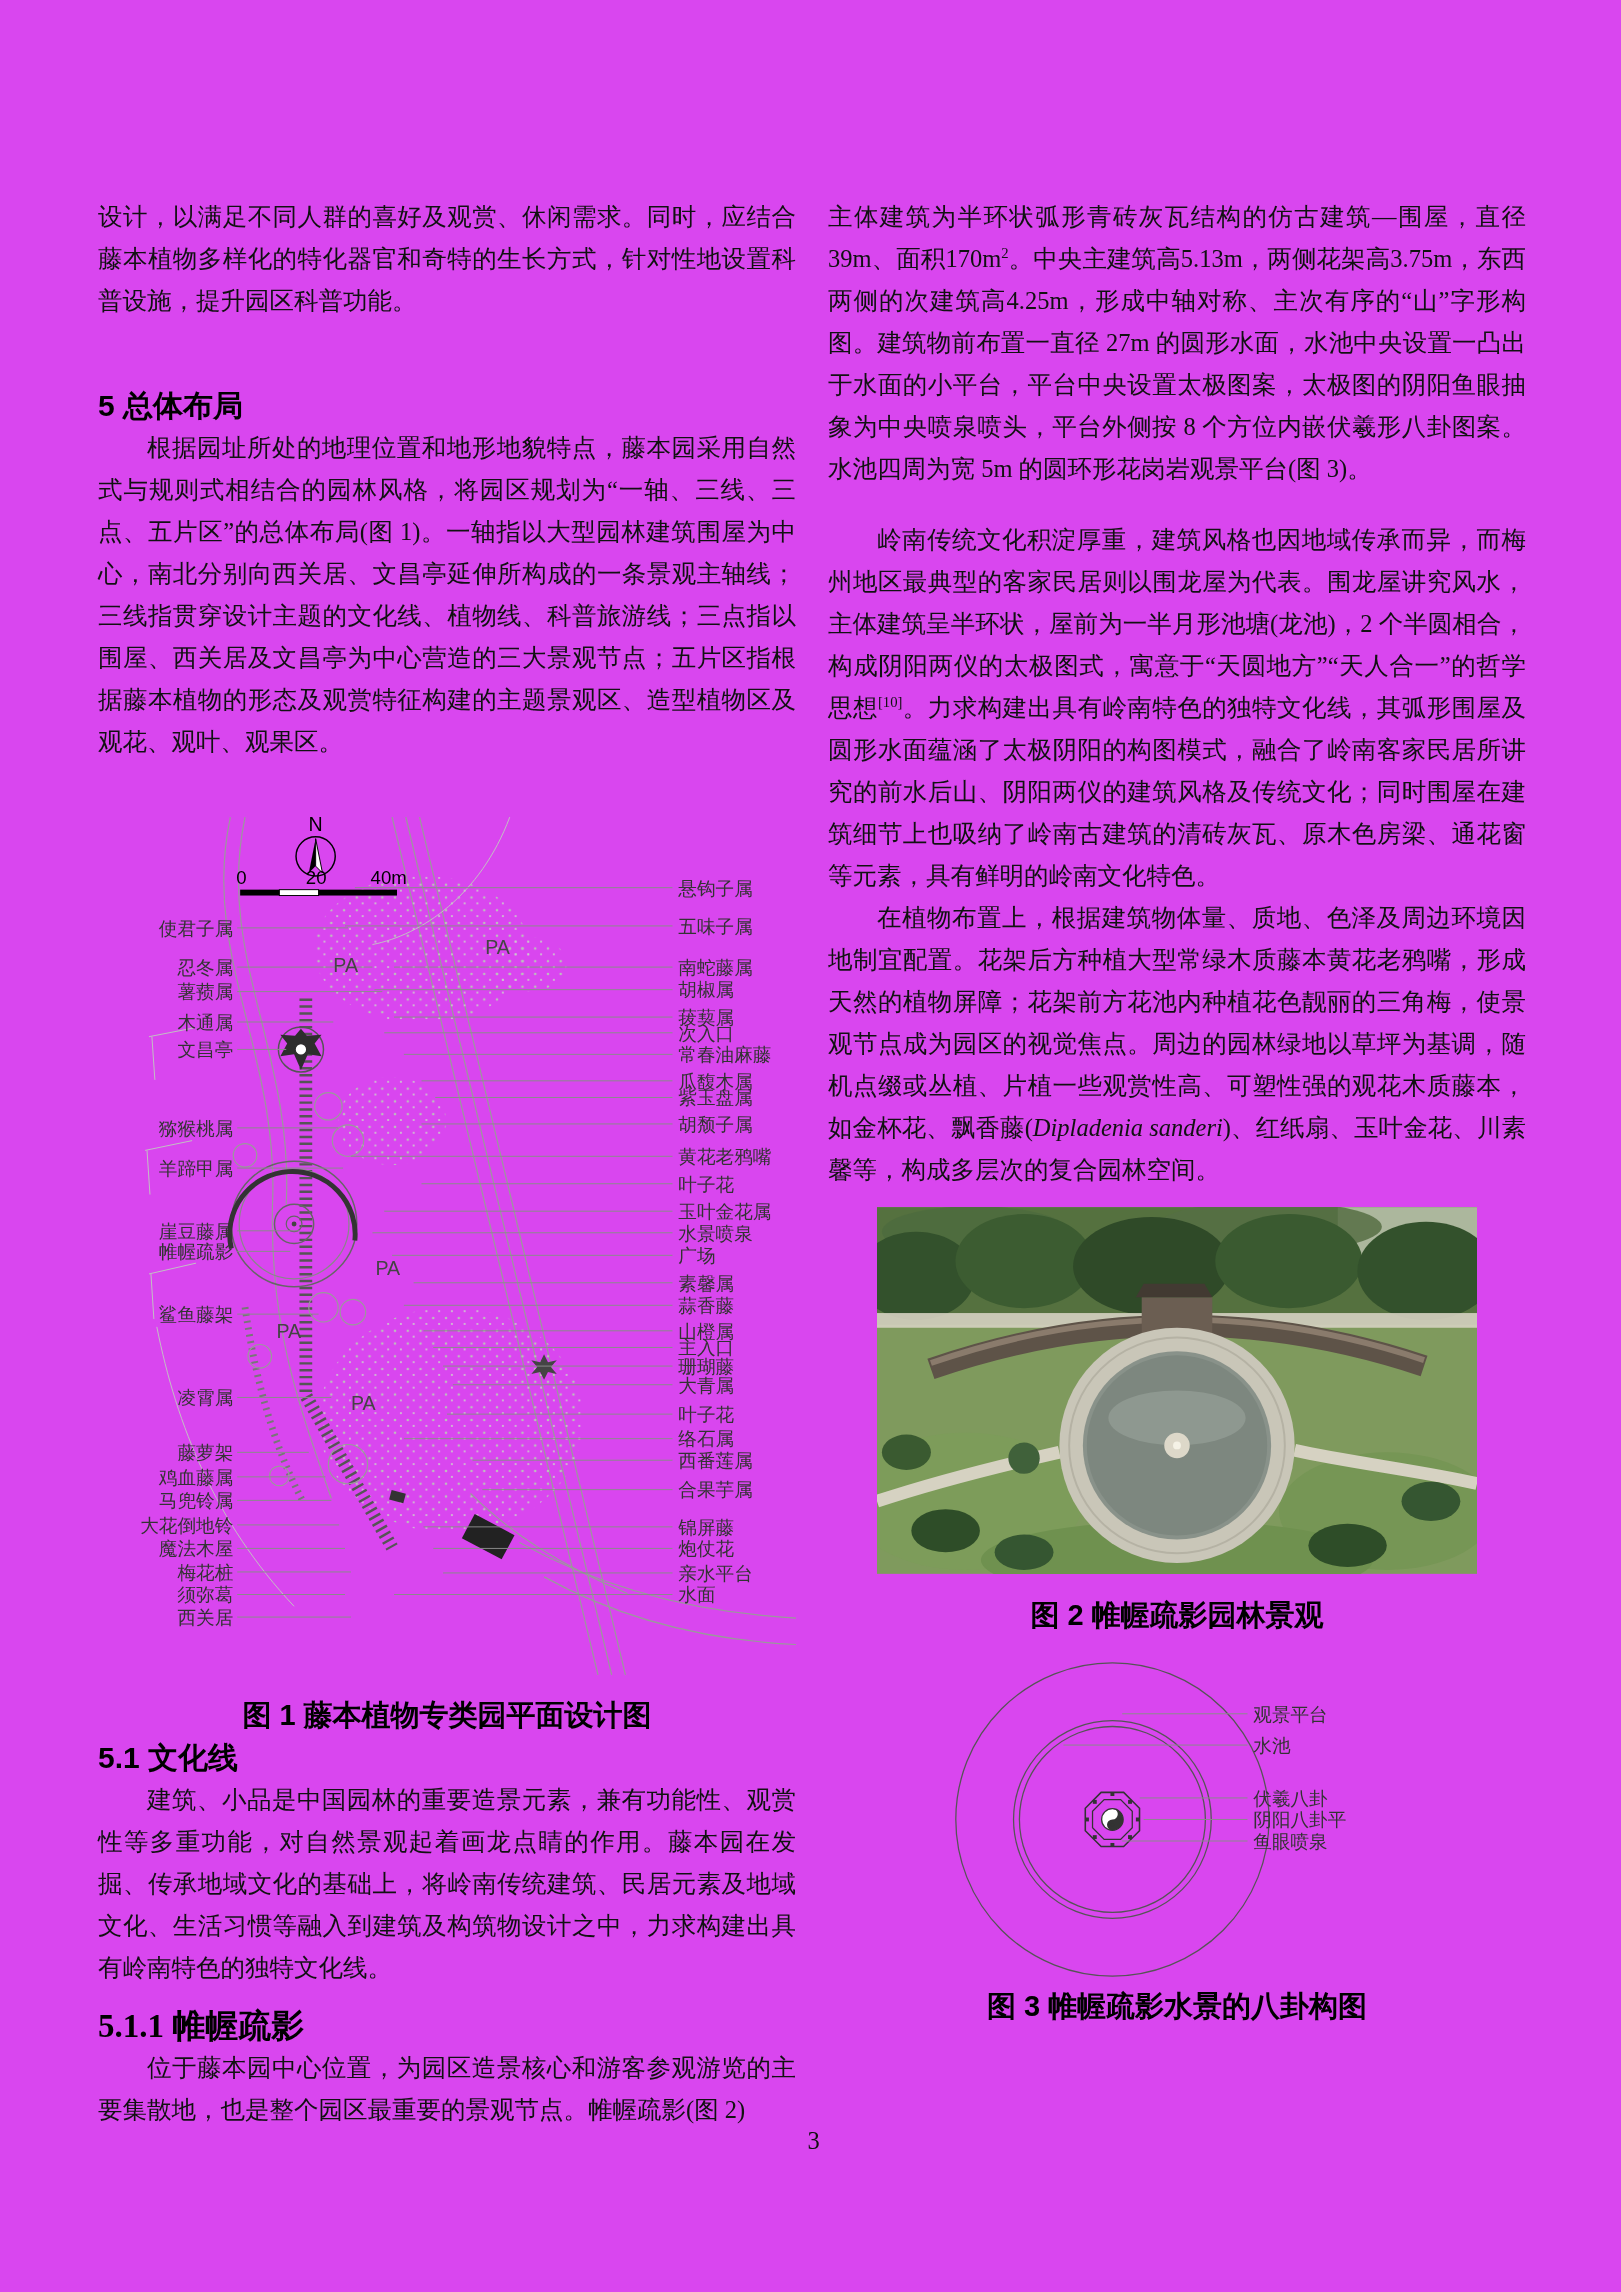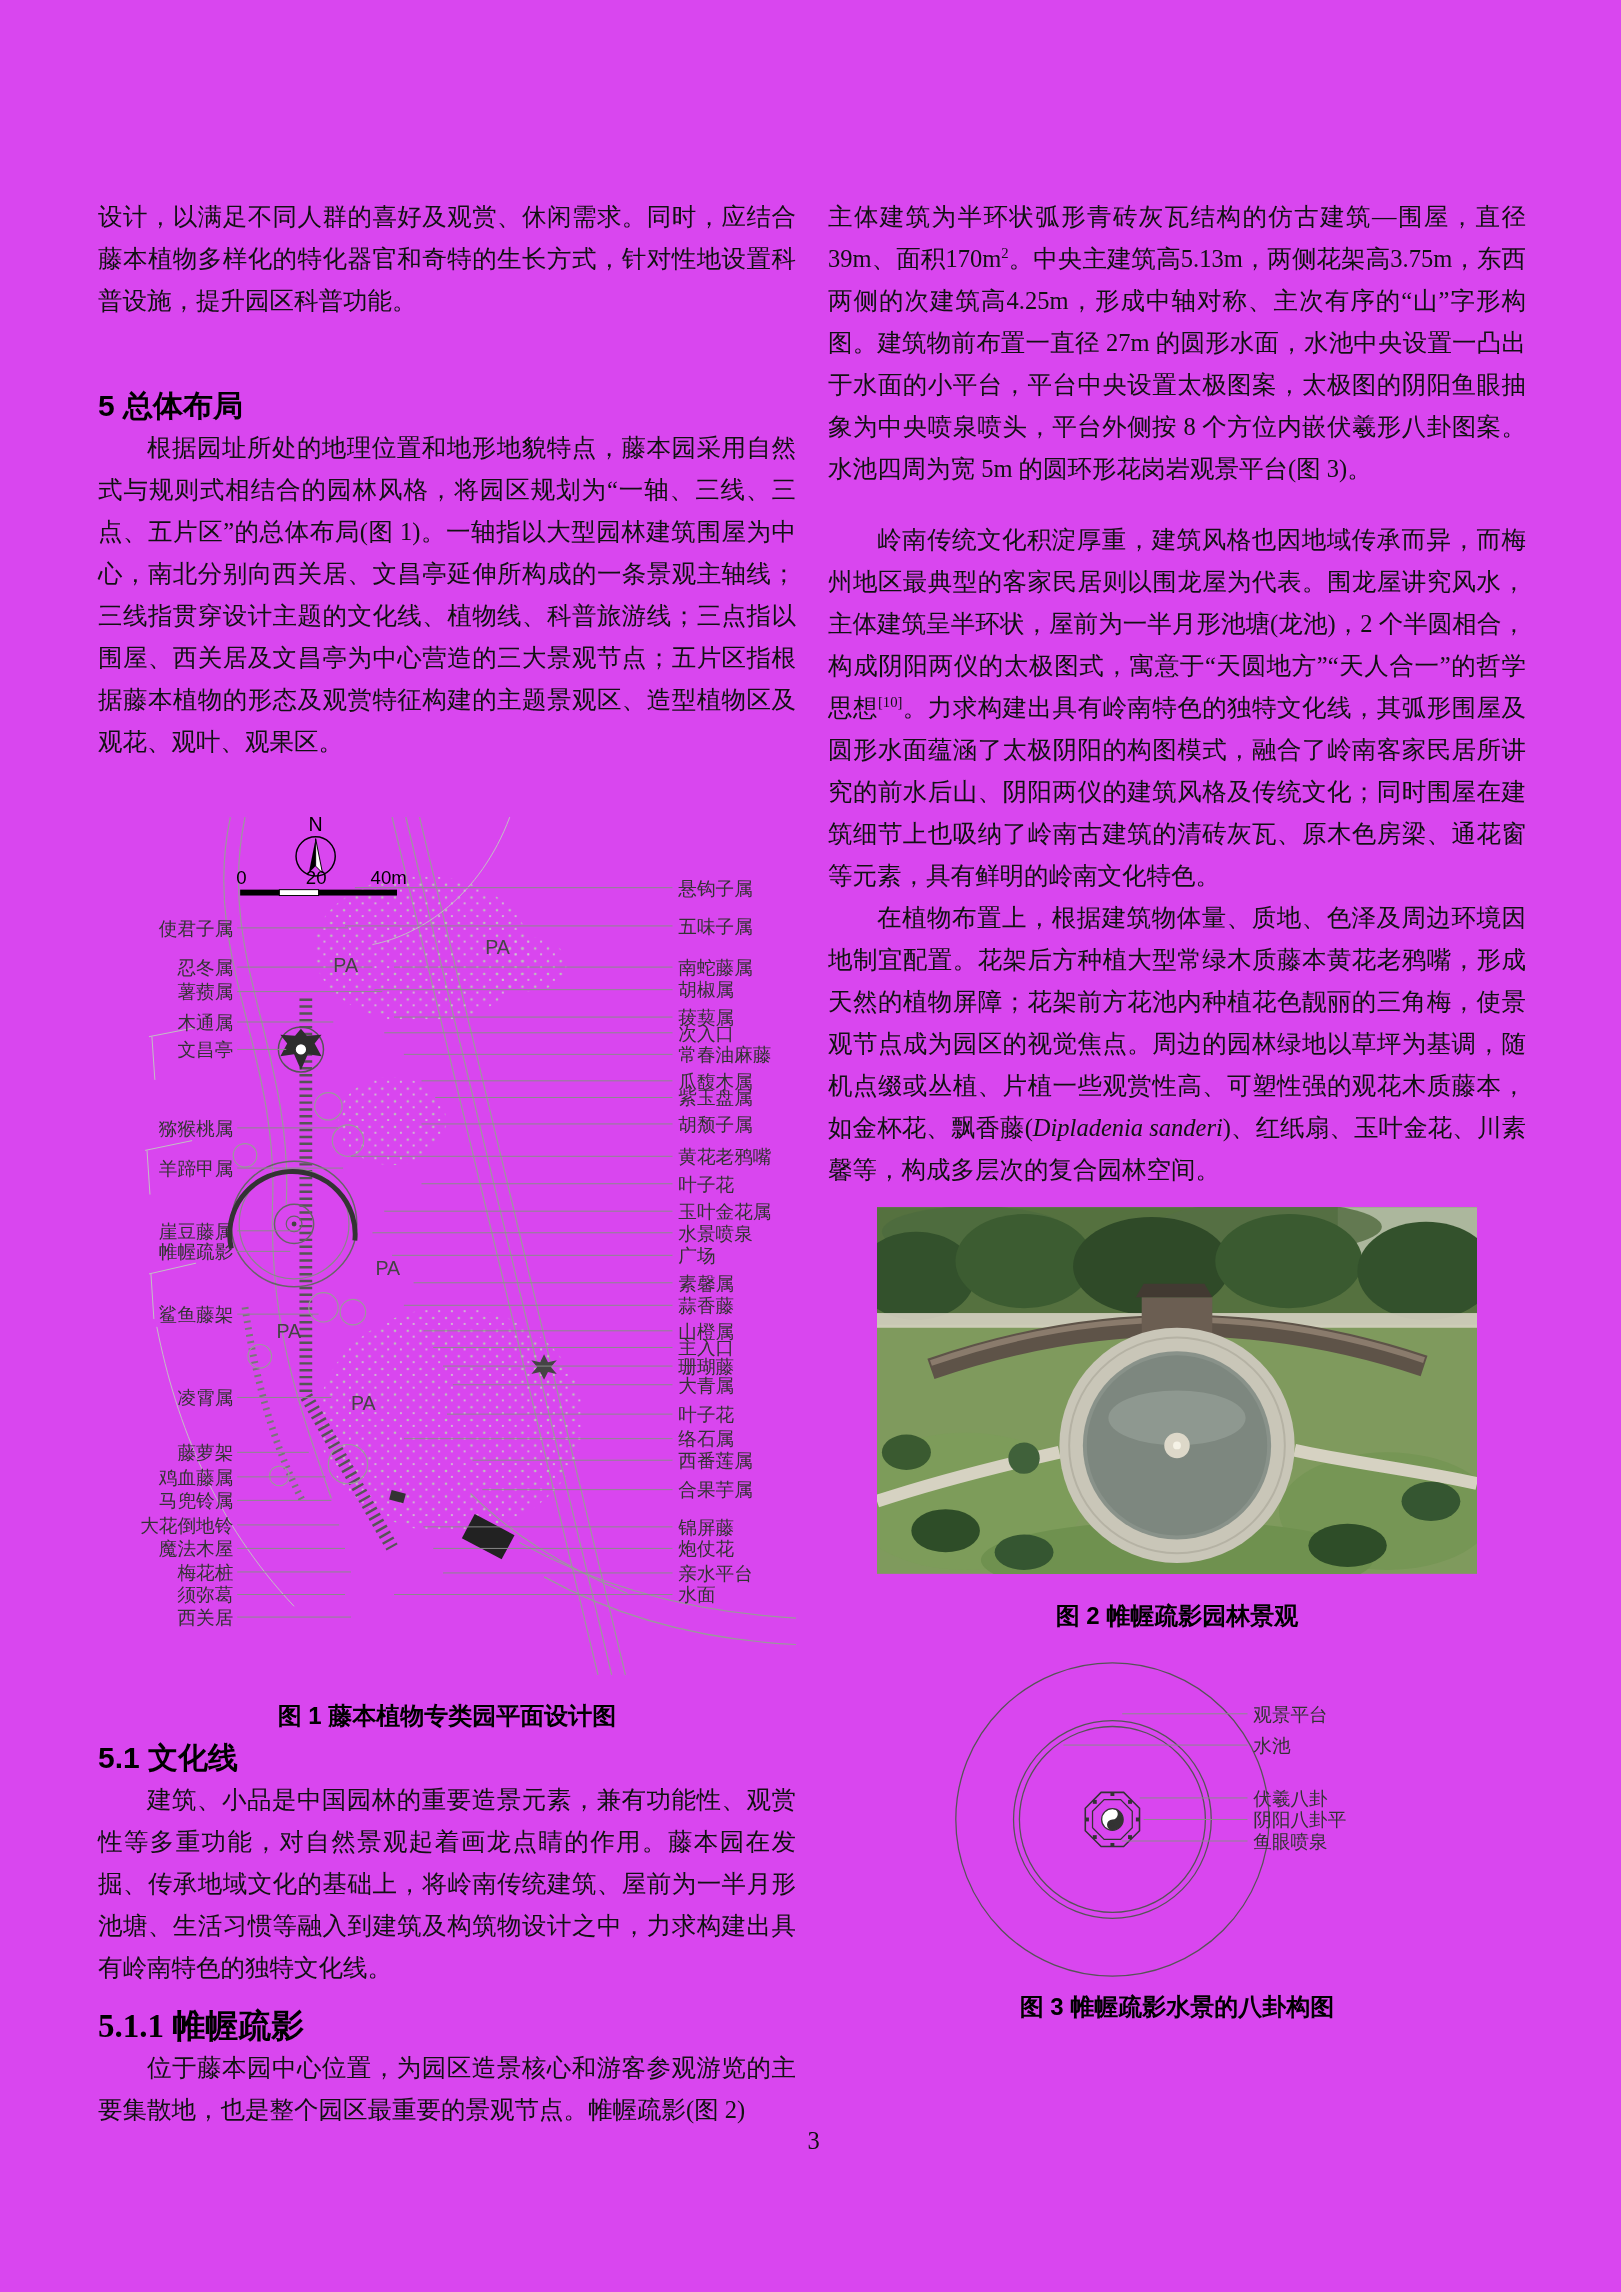--- a/index.html
+++ b/index.html
@@ -7,21 +7,21 @@
         font-family:"Liberation Serif","DejaVu Serif",serif;color:#111;overflow:hidden;}
   .col{position:absolute;width:698px;font-size:24.5px;line-height:42px;text-align:justify;}
   #left-col{left:98px;top:196px;}
   #right-col{left:828px;top:196px;}
   p{margin:0;}
   .indent{text-indent:2em;}
   .sec-h{font-family:"Liberation Sans","DejaVu Sans",sans-serif;font-weight:bold;
          font-size:30px;line-height:42px;margin:0;text-align:left;color:#000;}
   .sub-h{font-size:33px;line-height:42px;margin:0;text-align:left;color:#000;}
   .caption{font-family:"Liberation Sans","DejaVu Sans",sans-serif;font-weight:bold;
-           font-size:24px;line-height:29px;text-align:center;color:#000;}
+           font-size:29px;line-height:29px;text-align:center;color:#000;}
   sup{font-size:60%;line-height:0;}
   i{font-style:italic;}
   svg{display:block;}
   .plan-label{font-family:"Liberation Sans","DejaVu Sans",sans-serif;font-size:19px;fill:#333;}
   .leader{stroke:#8a8a8a;stroke-width:1;}
   .pa-label{font-family:"Liberation Sans","DejaVu Sans",sans-serif;font-size:20px;fill:#444;}
   .thin{stroke:#9a9a9a;stroke-width:1.2;fill:none;}
   .xthin{stroke:#c2c2c2;stroke-width:1;fill:none;}
   .page-num{position:absolute;left:789px;top:2127px;width:49px;text-align:center;
             font-size:24.5px;color:#111;}
@@ -226,21 +226,21 @@
           <text x="283" y="467" class="pa-label">PA</text>
           <text x="182" y="531" class="pa-label">PA</text>
           <text x="258" y="605" class="pa-label">PA</text>
         </g>
     </svg>
 
     <div class="caption" style="margin-top:25.5px;">图 1  藤本植物专类园平面设计图</div>
 
     <h2 class="sec-h" style="margin-top:7.8px;">5.1  文化线</h2>
 
-    <p class="indent">建筑、小品是中国园林的重要造景元素，兼有功能性、观赏性等多重功能，对自然景观起着画龙点睛的作用。藤本园在发掘、传承地域文化的基础上，将岭南传统建筑、屋前为一半月形池塘、生活习惯等融入到建筑及构筑物设计之中，力求构建出具有岭南特色的独特文化线。</p>
+    <p class="indent">建筑、小品是中国园林的重要造景元素，兼有功能性、观赏性等多重功能，对自然景观起着画龙点睛的作用。藤本园在发掘、传承地域文化的基础上，将岭南传统建筑、民居元素及地域文化、生活习惯等融入到建筑及构筑物设计之中，力求构建出具有岭南特色的独特文化线。</p>
 
     <h3 class="sub-h" style="margin-top:15.7px;">5.1.1 帷幄疏影</h3>
 
     <p class="indent">位于藤本园中心位置，为园区造景核心和游客参观游览的主要集散地，也是整个园区最重要的景观节点。帷幄疏影(图 2)</p>
   </div>
 
   <div class="col" id="right-col">
     <p><span>主体建筑为半环状弧形青砖灰瓦结构的仿古建筑—围屋，直径39m、面积170m</span><sup>2</sup><span>。中央主建筑高5.13m，两侧花架高3.75m，东西两侧的次建筑高4.25m，形成中轴对称、主次有序的“山”字形构图。建筑物前布置一直径 27m 的圆形水面，水池中央设置一凸出于水面的小平台，平台中央设置太极图案，太极图的阴阳鱼眼抽象为中央喷泉喷头，平台外侧按 8 个方位内嵌伏羲形八卦图案。水池四周为宽 5m 的圆环形花岗岩观景平台(图 3)。</span></p>
     <p class="indent" style="margin-top:29px;"><span>岭南传统文化积淀厚重，建筑风格也因地域传承而异，而梅州地区最典型的客家民居则以围龙屋为代表。围龙屋讲究风水，主体建筑呈半环状，屋前为一半月形池塘(龙池)，2 个半圆相合，构成阴阳两仪的太极图式，寓意于“天圆地方”“天人合一”的哲学思想</span><sup>[10]</sup><span>。力求构建出具有岭南特色的独特文化线，其弧形围屋及圆形水面蕴涵了太极阴阳的构图模式，融合了岭南客家民居所讲究的前水后山、阴阳两仪的建筑风格及传统文化；同时围屋在建筑细节上也吸纳了岭南古建筑的清砖灰瓦、原木色房梁、通花窗等元素，具有鲜明的岭南文化特色。</span></p>
     <p class="indent"><span>在植物布置上，根据建筑物体量、质地、色泽及周边环境因地制宜配置。花架后方种植大型常绿木质藤本黄花老鸦嘴，形成天然的植物屏障；花架前方花池内种植花色靓丽的三角梅，使景观节点成为园区的视觉焦点。周边的园林绿地以草坪为基调，随机点缀或丛植、片植一些观赏性高、可塑性强的观花木质藤本，如金杯花、飘香藤(</span><i>Dipladenia sanderi</i><span>)、红纸扇、玉叶金花、川素馨等，构成多层次的复合园林空间。</span></p>

